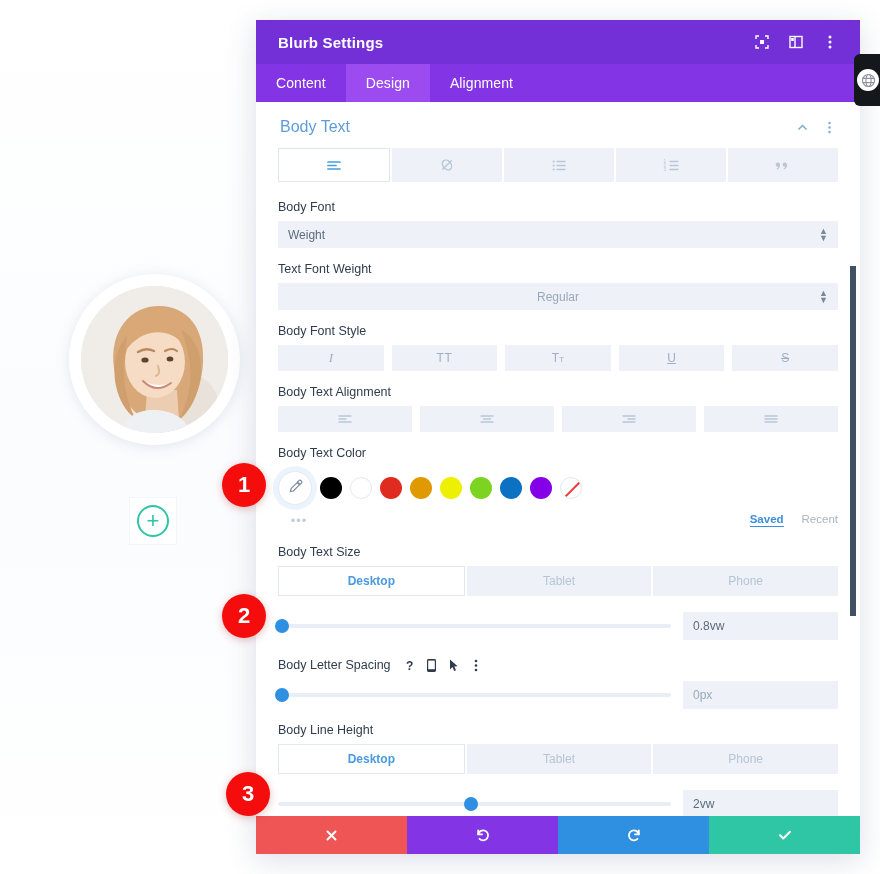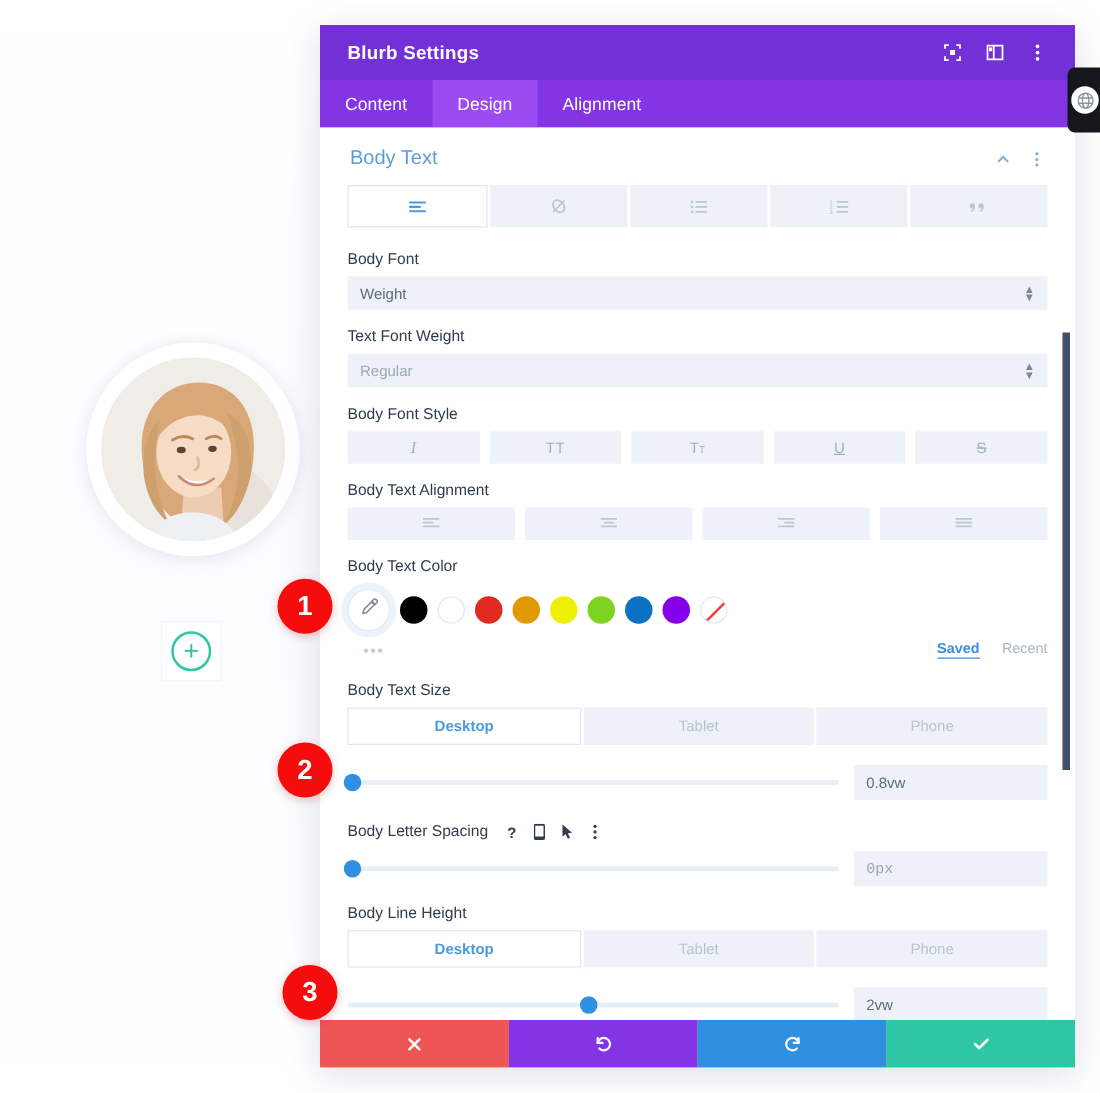--- a/index.html
+++ b/index.html
@@ -107,21 +107,21 @@
   }
   .label-icons { display:inline-flex; align-items:center; gap:7px; margin-left:8px; vertical-align:middle; }
   .label-icons .li { width:15px;height:15px;display:flex;align-items:center;justify-content:center;color:#2f3c4e; }
   .label-icons svg { display:block; }
 
   .select {
     height: 27px; background: #eef2f8; border: none;
     display: flex; align-items: center; padding: 0 10px;
     font-size: 12px; color: #5c6b7d; position: relative;
   }
-  .select.placeholder { color: #9aa8b8; }
+  .select.placeholder { color: #9aa8b8; justify-content: center; }
   .select .arrows {
     position:absolute; right: 10px; top:50%; transform: translateY(-50%);
     font-size: 9px; line-height: 7px; color: #7a8798; text-align:center;
   }
 
   .btn-row { display:flex; gap: 8px; }
   .style-btn {
     flex: 1; height: 26px; background: #eef2f8;
     display:flex; align-items:center; justify-content:center;
     color: #9fb0c4; font-size: 12px;
@@ -522,21 +522,21 @@
             </span>
             <span class="li">
               <svg width="4" height="13" viewBox="0 0 4 13" fill="currentColor">
                   <circle cx="2" cy="2" r="1.3"></circle>
                   <circle cx="2" cy="6.5" r="1.3"></circle>
                   <circle cx="2" cy="11" r="1.3"></circle>
                 </svg>
             </span>
           </span>
         </div>
-        <div class="slider-row" style="margin-top:8px;font-family:Liberation Mono, monospace;">
+        <div class="slider-row" style="margin-top:8px;">
           <div class="slider">
             <div class="slider-track"></div>
             <div class="slider-thumb" style="left:1%"></div>
           </div>
           <div class="slider-val muted">
             <span>0px</span>
           </div>
         </div>
       </div>
 

